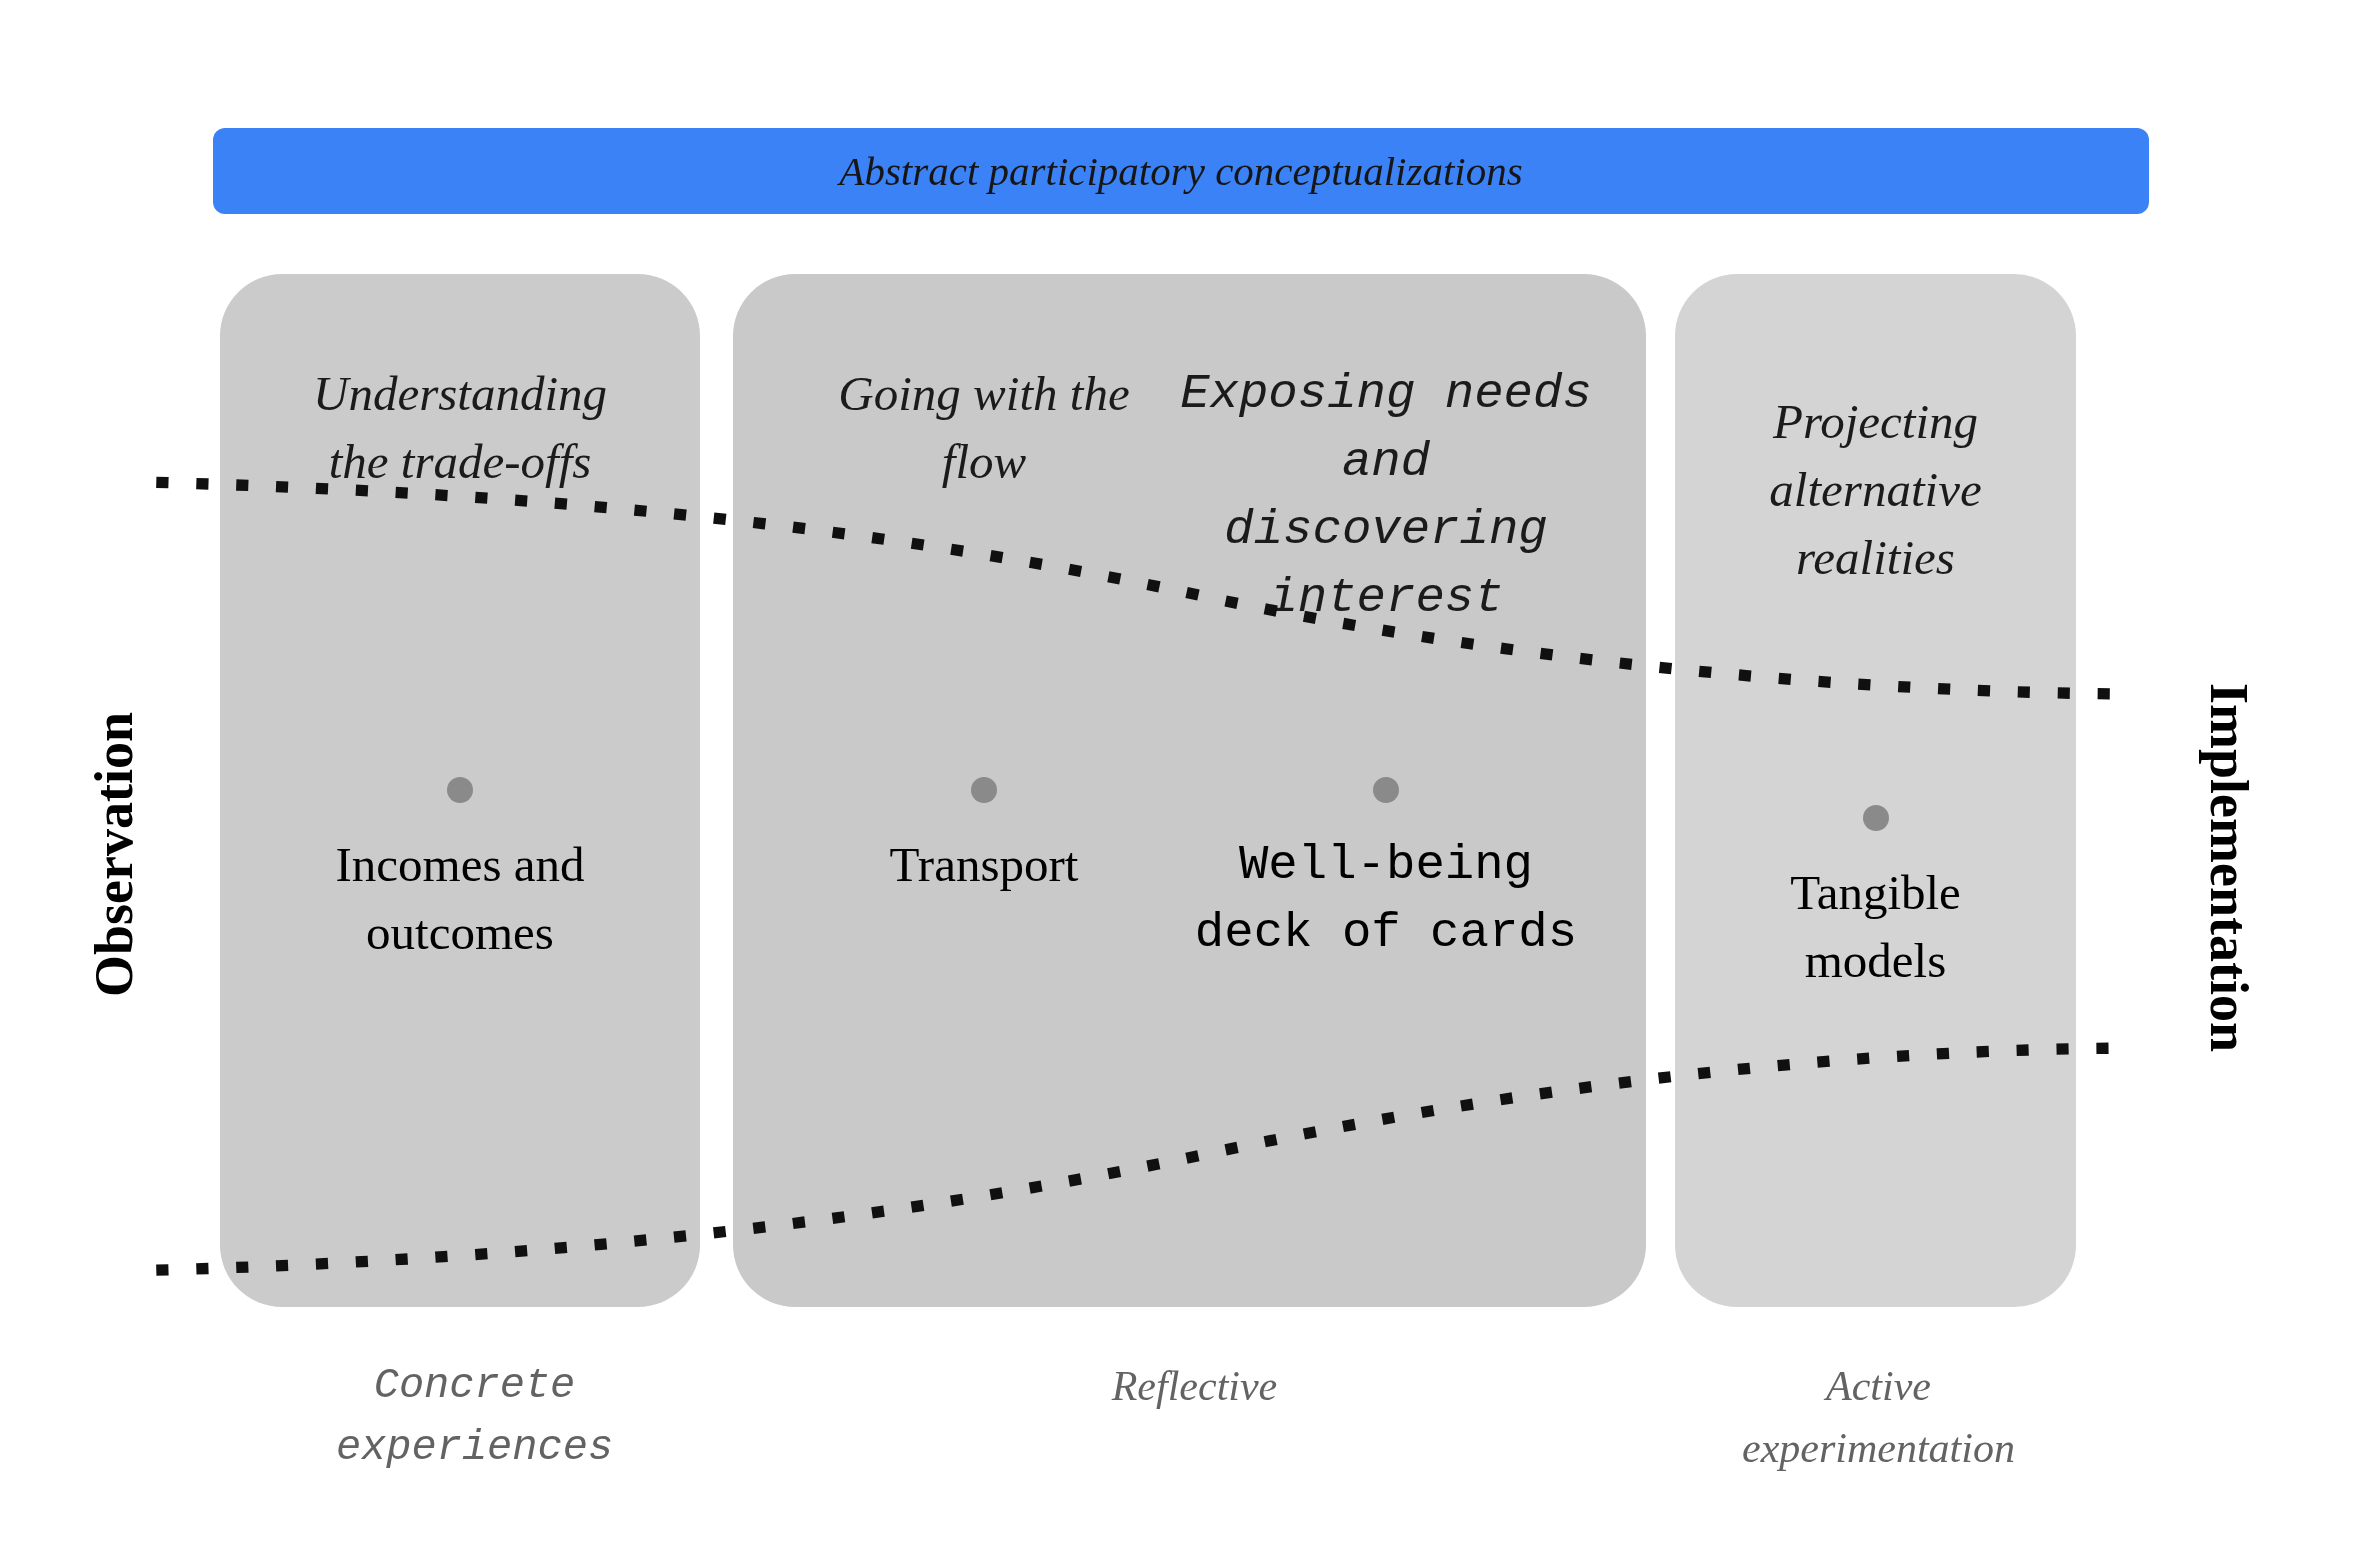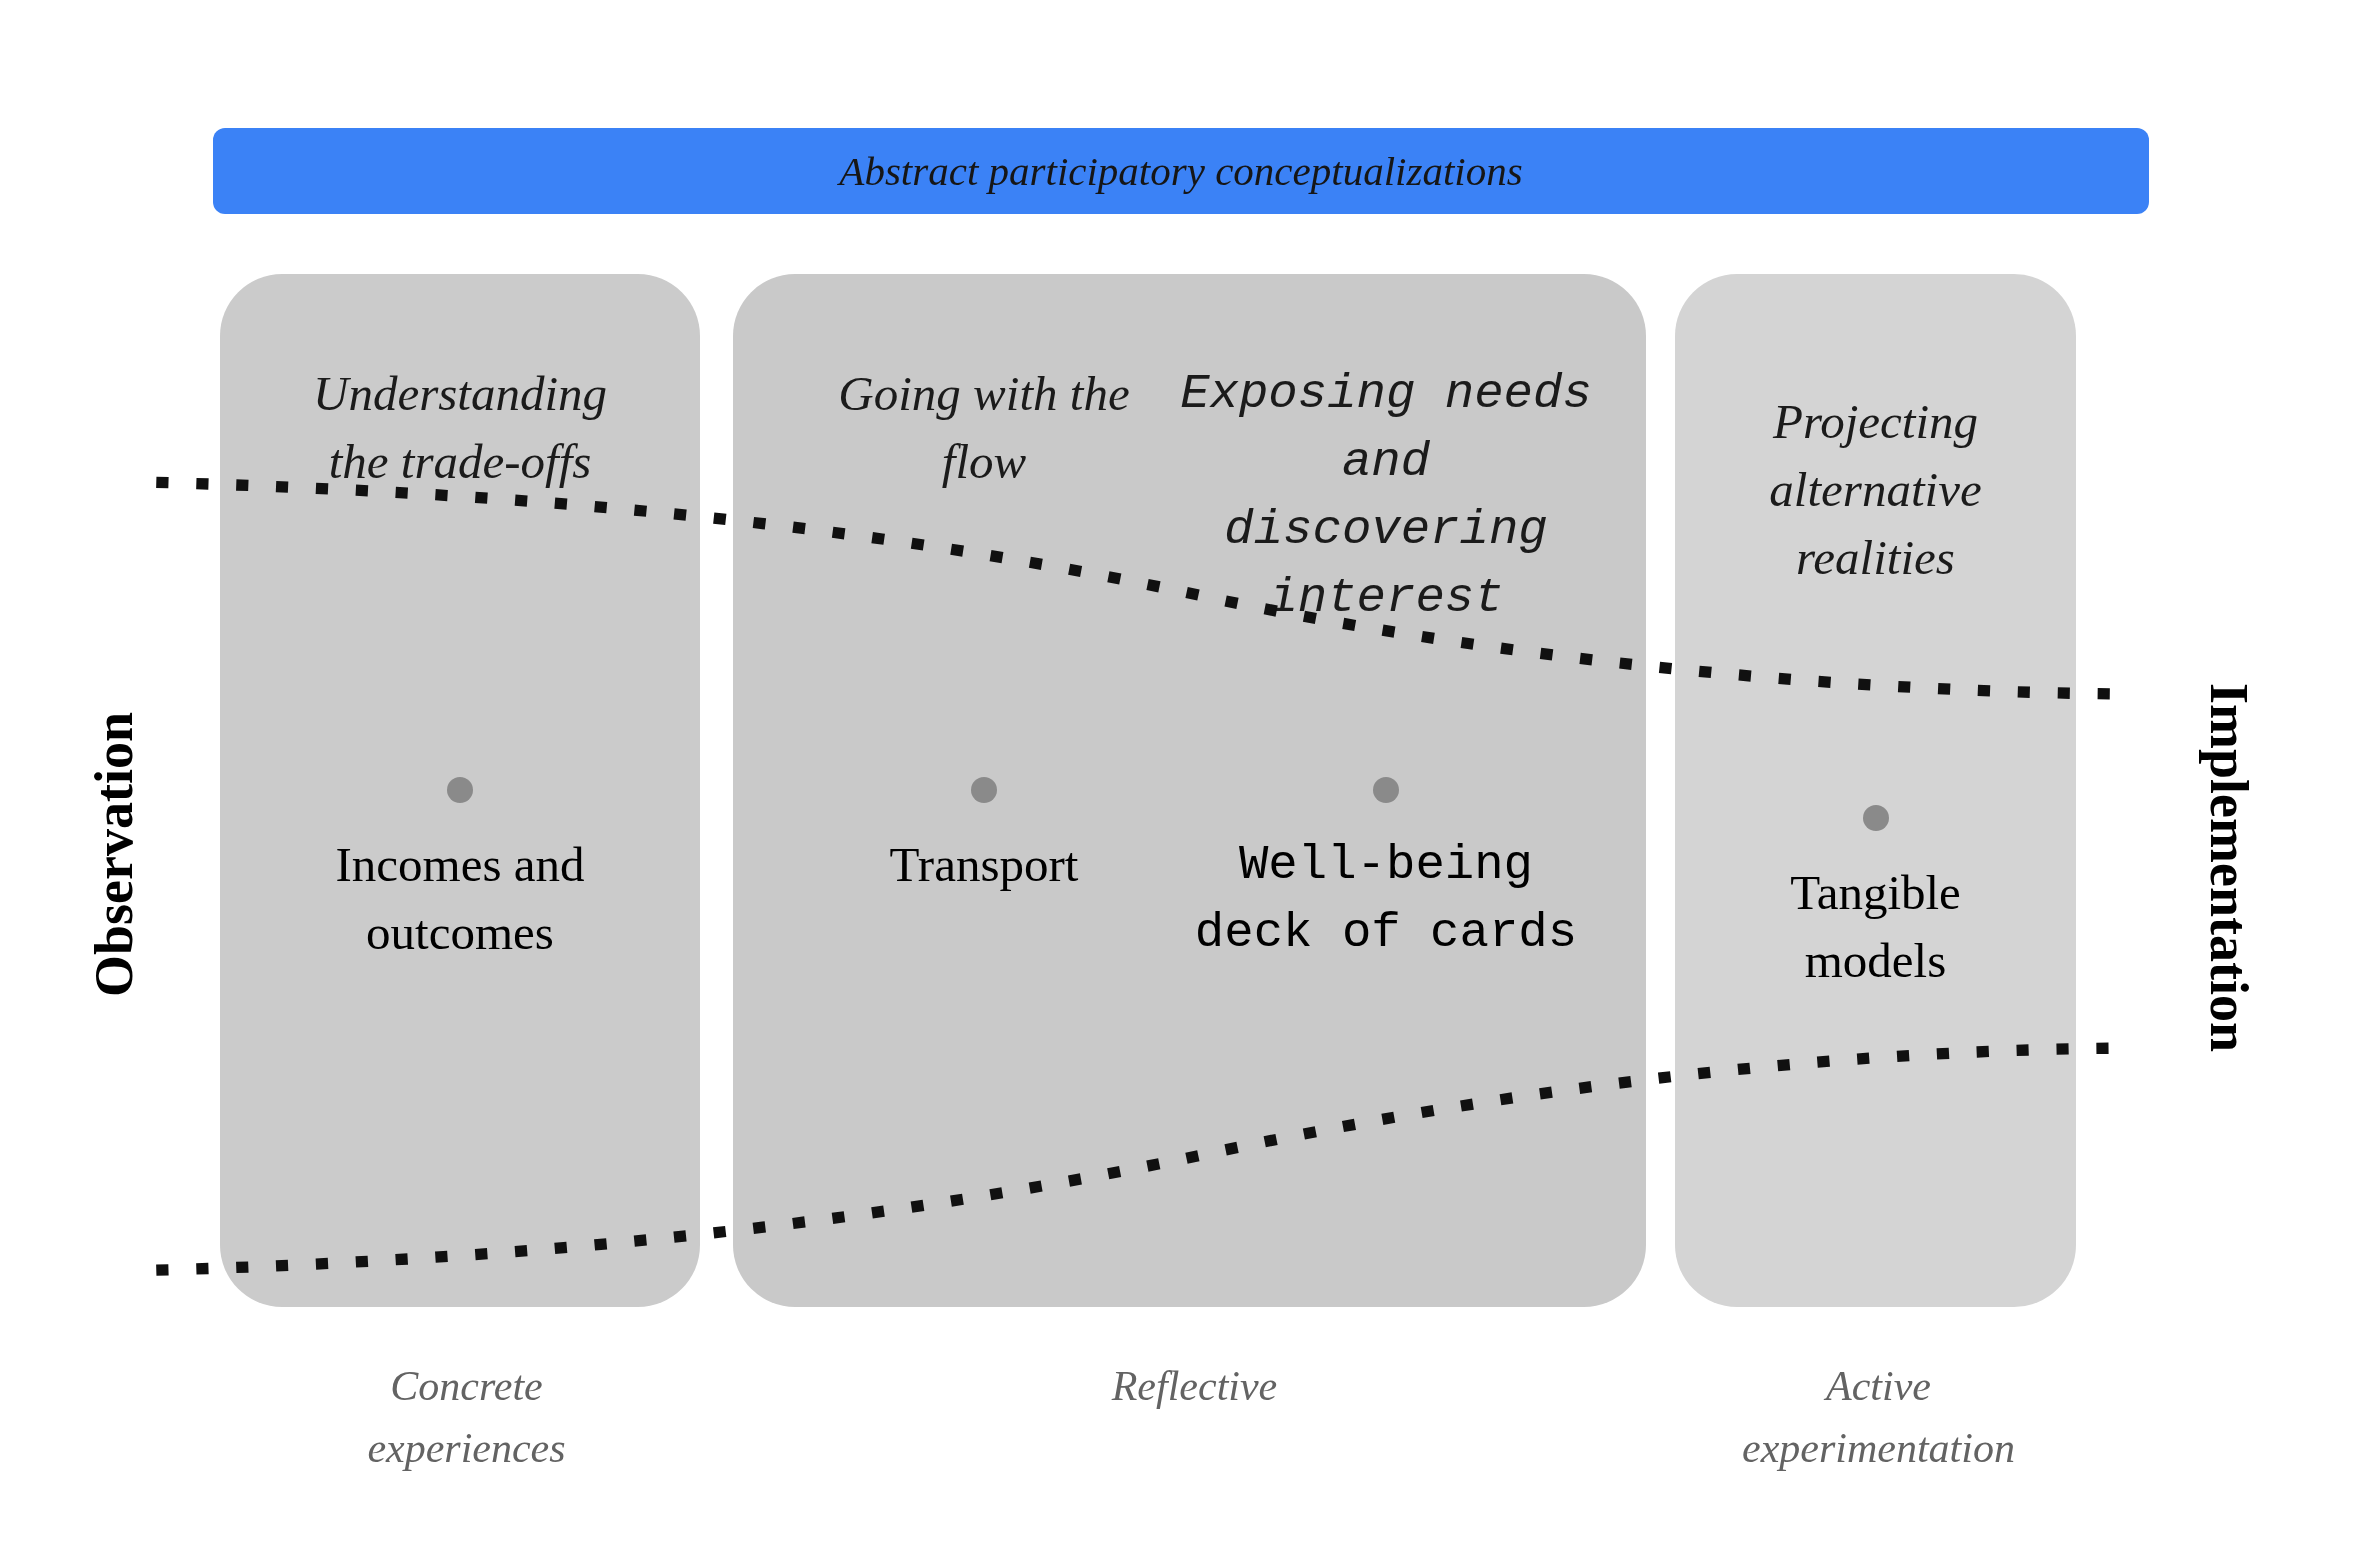--- a/index.html
+++ b/index.html
@@ -125,21 +125,21 @@
   .bottom-label {
     position: absolute;
     top: 1355px;
     font-style: italic;
     font-size: 42px;
     line-height: 62px;
     color: #636363;
     text-align: center;
   }
   .bottom-label span { display: block; }
-  .bottom-label-1 { left: 206px;  width: 521px; }
+  .bottom-label-1 { left: 214px;  width: 521px; font-family: Liberation Mono, monospace; }
   .bottom-label-2 { left: 891px; width: 607px; }
   .bottom-label-3 { left: 1575px; width: 607px; }
 </style>
 </head>
 <body>
 
 <div class="canvas">
 
   <div class="banner">
     <span>Abstract participatory conceptualizations</span>

